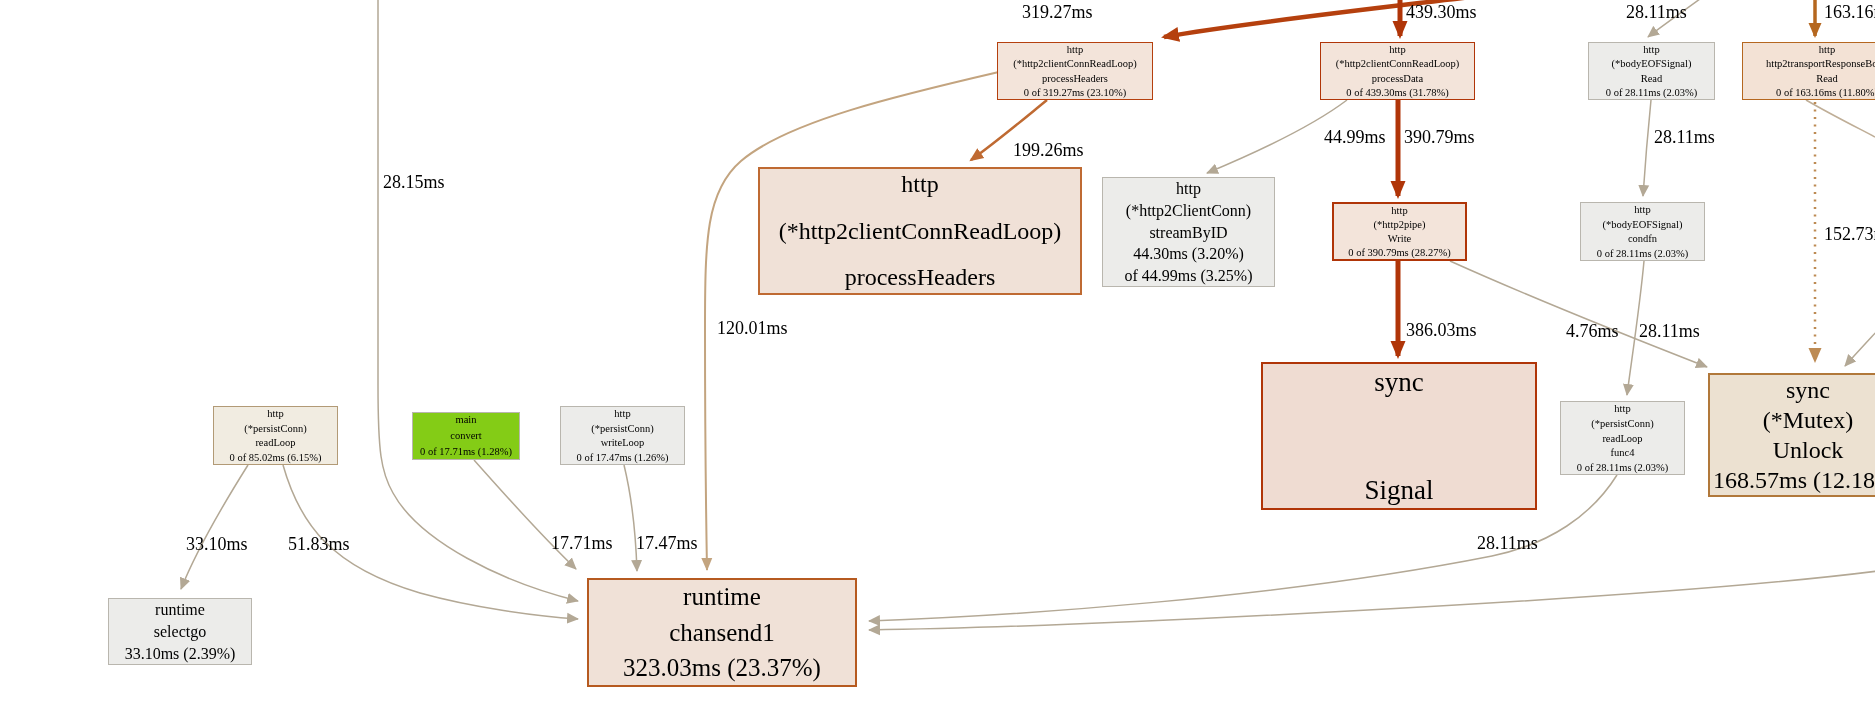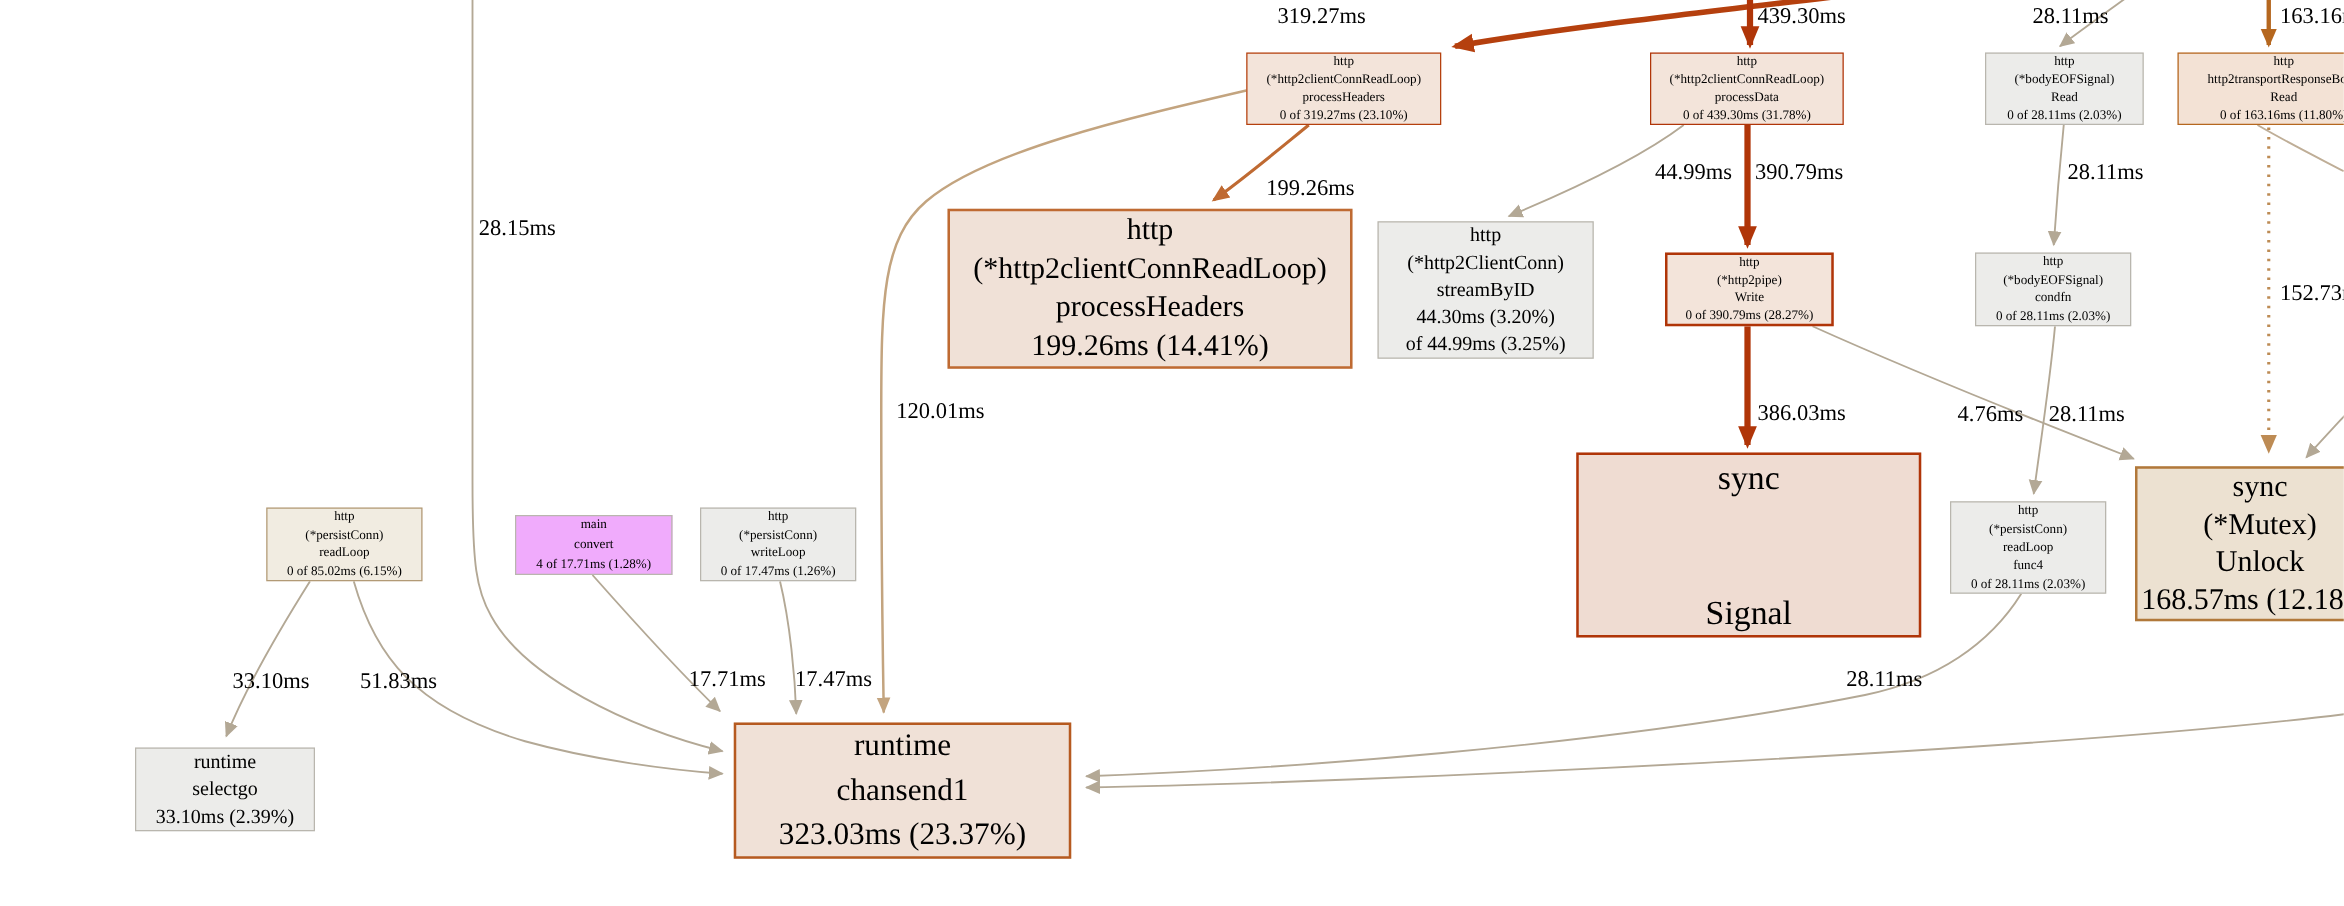--- a/index.html
+++ b/index.html
@@ -106,21 +106,20 @@
       <div class="gnode" style="left: 1742px; top: 42px; width: 170px; height: 58px; background: rgb(243, 226, 213); border: 1.5px solid rgb(181, 103, 31); font-size: 10.5px; line-height: 13px;">
         <div class="nline">http</div>
         <div class="nline">http2transportResponseBody</div>
         <div class="nline">Read</div>
         <div class="nline">0 of 163.16ms (11.80%)</div>
       </div>
       <div class="gnode" style="left: 758px; top: 167px; width: 324px; height: 128px; background: rgb(240, 225, 215); border: 2px solid rgb(191, 106, 50); font-size: 24px; line-height: 31px;">
         <div class="nline">http</div>
         <div class="nline">(*http2clientConnReadLoop)</div>
         <div class="nline">processHeaders</div>
-        <div class="nline">199.26ms (14.41%)</div>
       </div>
       <div class="gnode" style="left: 1102px; top: 177px; width: 173px; height: 110px; background: rgb(236, 236, 234); border: 1px solid rgb(185, 182, 174); font-size: 16px; line-height: 21px;">
         <div class="nline">http</div>
         <div class="nline">(*http2ClientConn)</div>
         <div class="nline">streamByID</div>
         <div class="nline">44.30ms (3.20%)</div>
         <div class="nline">of 44.99ms (3.25%)</div>
       </div>
       <div class="gnode" style="left: 1332px; top: 202px; width: 135px; height: 59px; background: rgb(243, 228, 218); border: 2px solid rgb(176, 53, 8); font-size: 10.5px; line-height: 13px;">
         <div class="nline">http</div>
@@ -150,24 +149,24 @@
         <div class="nline">(*Mutex)</div>
         <div class="nline">Unlock</div>
         <div class="nline">168.57ms (12.18%)</div>
       </div>
       <div class="gnode" style="left: 213px; top: 406px; width: 125px; height: 59px; background: rgb(241, 236, 225); border: 1.5px solid rgb(178, 154, 118); font-size: 10.5px; line-height: 13px;">
         <div class="nline">http</div>
         <div class="nline">(*persistConn)</div>
         <div class="nline">readLoop</div>
         <div class="nline">0 of 85.02ms (6.15%)</div>
       </div>
-      <div class="gnode" style="left: 412px; top: 412px; width: 126px; height: 48px; background: #f0abfc; border: 1px solid rgb(185, 182, 174); font-size: 10.5px; line-height: 14px;">
+      <div class="gnode" style="left: 412px; top: 412px; width: 108px; height: 48px; background: #84cc16; border: 1px solid rgb(185, 182, 174); font-size: 10.5px; line-height: 14px;">
         <div class="nline">main</div>
         <div class="nline">convert</div>
-        <div class="nline">4 of 17.71ms (1.28%)</div>
+        <div class="nline">0 of 17.71ms (1.28%)</div>
       </div>
       <div class="gnode" style="left: 560px; top: 406px; width: 125px; height: 59px; background: rgb(236, 236, 234); border: 1px solid rgb(185, 182, 174); font-size: 10.5px; line-height: 13px;">
         <div class="nline">http</div>
         <div class="nline">(*persistConn)</div>
         <div class="nline">writeLoop</div>
         <div class="nline">0 of 17.47ms (1.26%)</div>
       </div>
       <div class="gnode" style="left: 108px; top: 598px; width: 144px; height: 67px; background: rgb(236, 236, 234); border: 1px solid rgb(185, 182, 174); font-size: 16px; line-height: 21px;">
         <div class="nline">runtime</div>
         <div class="nline">selectgo</div>

